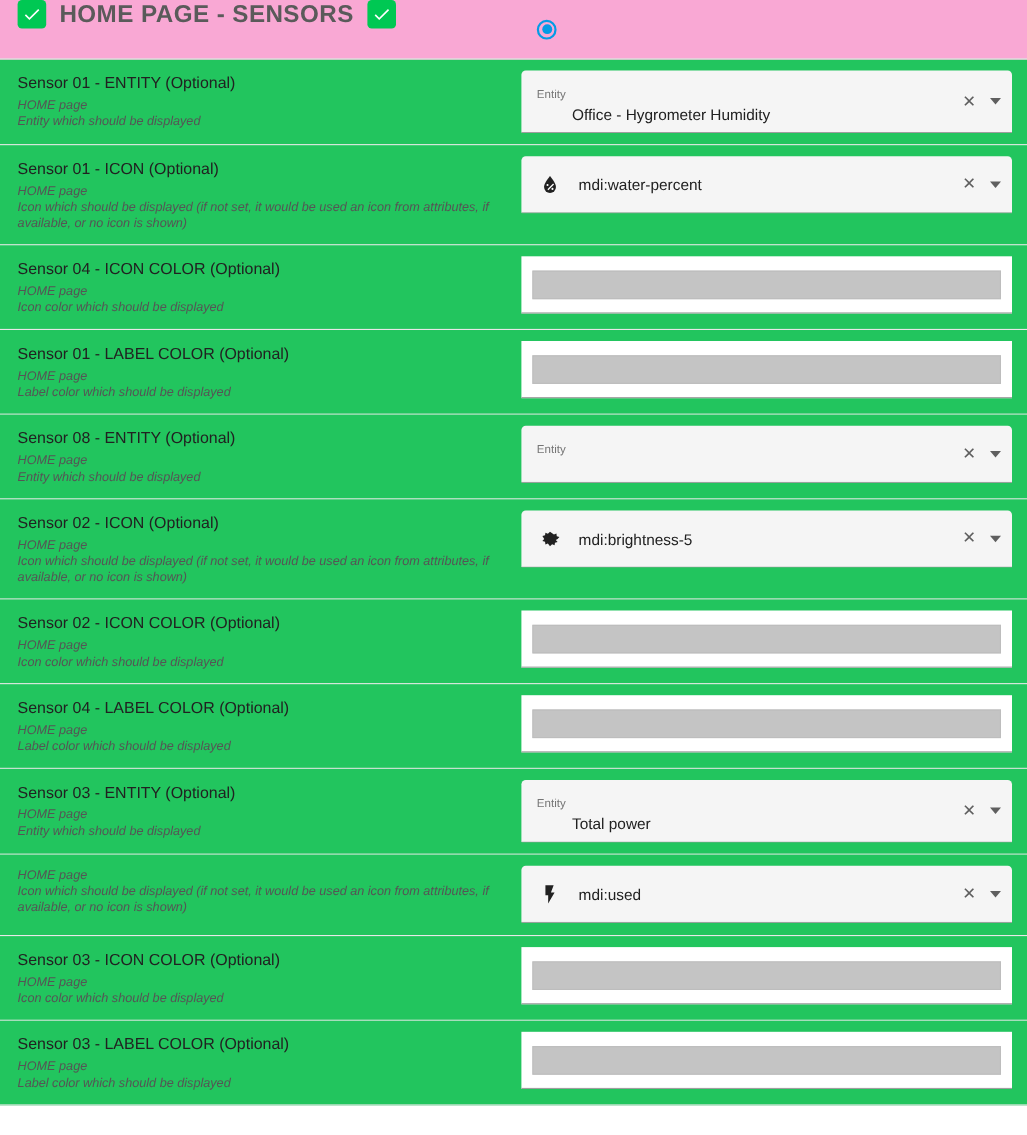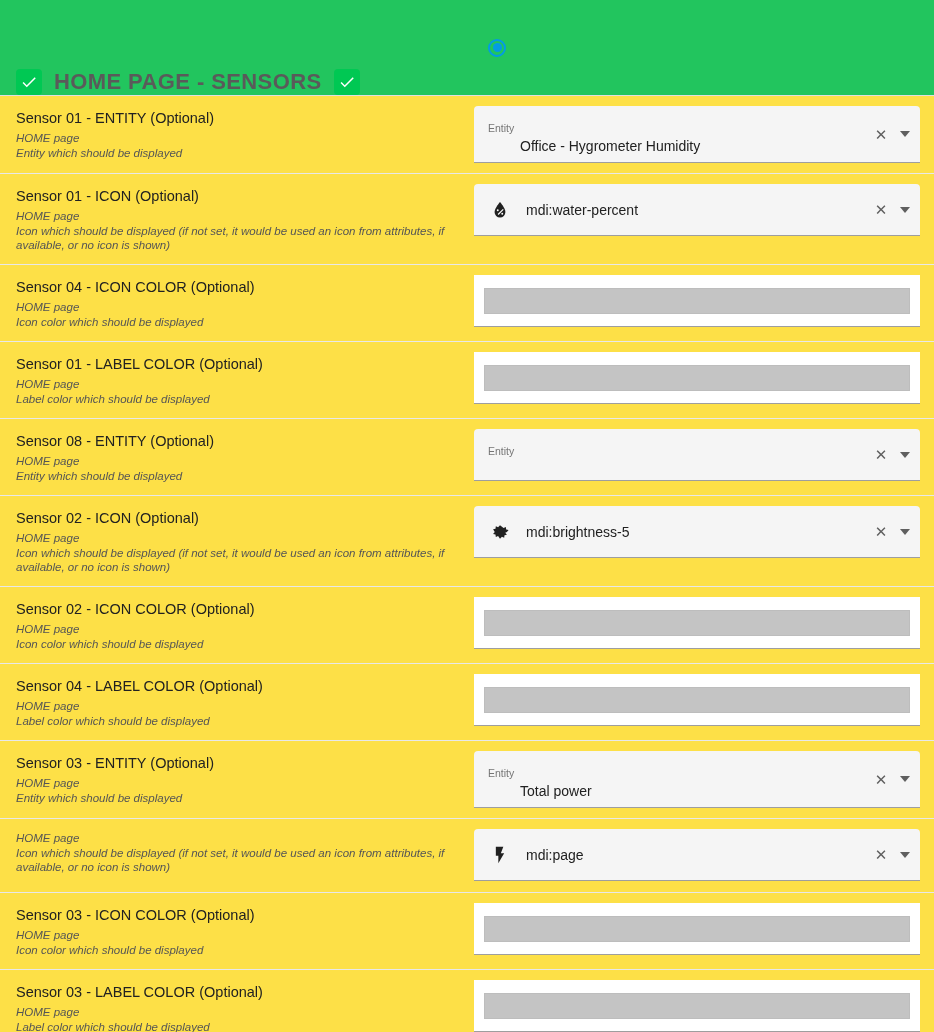--- a/index.html
+++ b/index.html
@@ -10,25 +10,25 @@
   }
   body {
     width: 934px;
     min-height: 1032px;
     color: #212121;
     -webkit-font-smoothing: antialiased;
   }
 
   
   .header {
-    height: 96px;
-    display: flex;
-    align-items: flex-end;
+    height: 54px;
+    display: flex;
+    align-items: flex-start;
     border-bottom: 1px solid #e0e0e0;
-    background: #22c55e;
+    background: #f9a8d4;
     position: relative;
   }
   .header-left {
     display: flex;
     align-items: center;
     padding-left: 16px;
     gap: 12px;
   }
   .cb {
     width: 26px; height: 26px;
@@ -69,21 +69,21 @@
     background: #039be5;
   }
 
   
   .row {
     display: flex;
     align-items: flex-start;
     border-bottom: 1px solid #e8e8e8;
     min-height: 74px;
     padding: 0;
-    background: #fde047;
+    background: #22c55e;
   }
   .row-left {
     width: 474px;
     flex: 0 0 474px;
     padding: 12px 14px 12px 16px;
   }
   .row-title {
     font-size: 14.5px;
     color: #212121;
     line-height: 20px;
@@ -361,21 +361,21 @@
         <div class="row-sub page">HOME page</div>
         <div class="row-sub">Icon which should be displayed (if not set, it would be used an icon from attributes, if available, or no icon is shown)</div>
       </div>
       <div class="row-right">
         <div class="field">
           <span class="icon-glyph">
             <svg class="mdi" viewBox="0 0 24 24">
               <path fill="#212121" d="M7 2v11h3v9l7-12h-4l3-8z"></path>
             </svg>
           </span>
-          <span class="icon-value">mdi:page</span>
+          <span class="icon-value">mdi:used</span>
           <div class="field-actions">
             <span class="clear-x">✕</span>
             <span class="caret"></span>
           </div>
         </div>
       </div>
     </div>
     <div class="row">
       <div class="row-left">
         <div class="row-title">Sensor 03 - ICON COLOR (Optional)</div>

